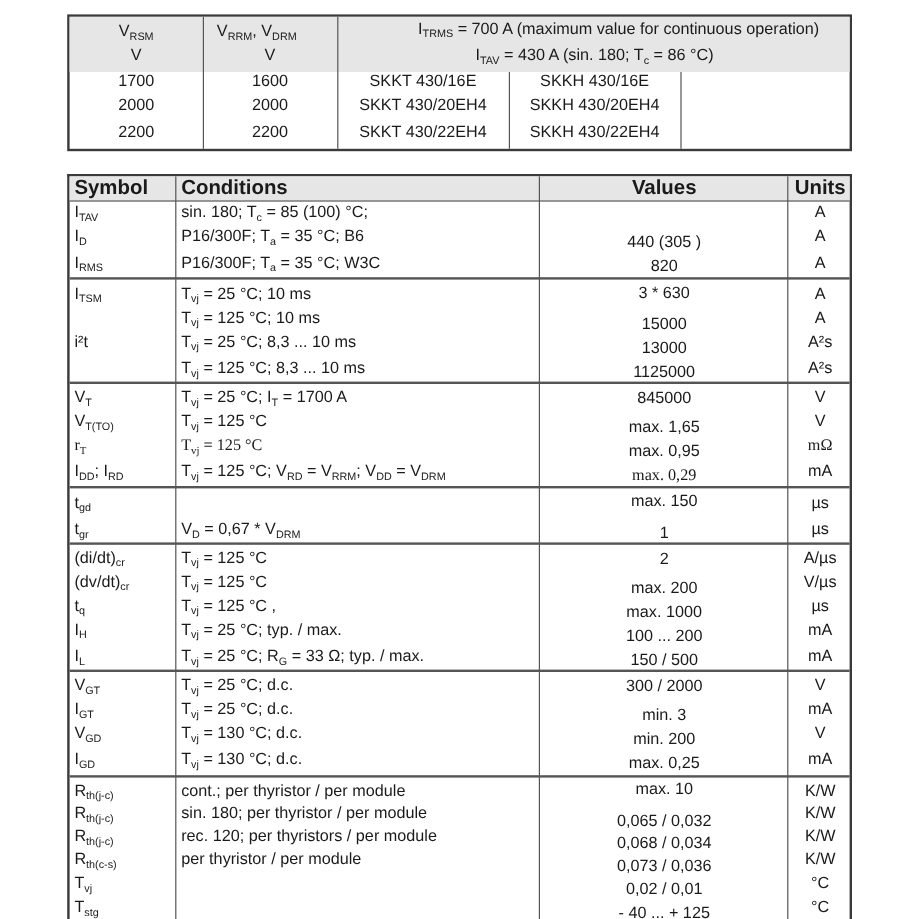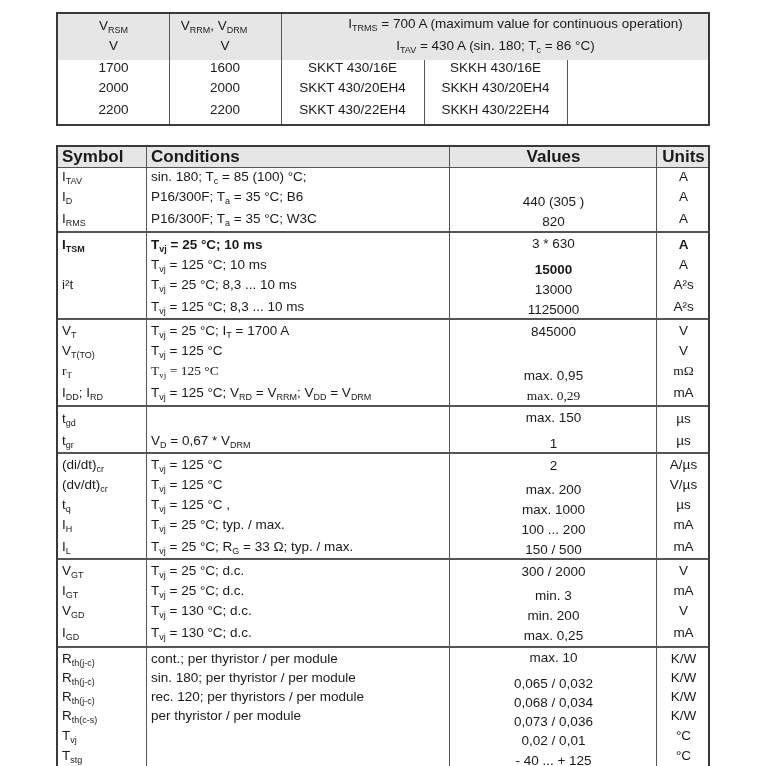--- a/index.html
+++ b/index.html
@@ -108,21 +108,21 @@
         <span class="c-cond">P16/300F; T<sub>a</sub> = 35 °C; B6</span>
         <span class="c-val">820</span>
         <span class="c-unit">A</span>
       </div>
       <div class="row" style="top: 62px;">
         <span class="c-sym">I<sub>RMS</sub></span>
         <span class="c-cond">P16/300F; T<sub>a</sub> = 35 °C; W3C</span>
         <span class="c-val">3 * 630</span>
         <span class="c-unit">A</span>
       </div>
-      <div class="row" style="top: 88px; font-weight: bold;">
+      <div class="row" style="top: 88px;">
         <span class="c-sym">I<sub>TSM</sub></span>
         <span class="c-cond">T<sub>vj</sub> = 25 °C; 10 ms</span>
         <span class="c-val">15000</span>
         <span class="c-unit">A</span>
       </div>
       <div class="row" style="top: 108px;">
         <span class="c-sym"></span>
         <span class="c-cond">T<sub>vj</sub> = 125 °C; 10 ms</span>
         <span class="c-val">13000</span>
         <span class="c-unit">A</span>
@@ -135,20 +135,21 @@
       </div>
       <div class="row" style="top: 150px;">
         <span class="c-sym"></span>
         <span class="c-cond">T<sub>vj</sub> = 125 °C; 8,3 ... 10 ms</span>
         <span class="c-val">845000</span>
         <span class="c-unit">A²s</span>
       </div>
       <div class="row" style="top: 174px;">
         <span class="c-sym">V<sub>T</sub></span>
         <span class="c-cond">T<sub>vj</sub> = 25 °C; I<sub>T</sub> = 1700 A</span>
+        <span class="c-val">max. 1,65</span>
         <span class="c-unit">V</span>
       </div>
       <div class="row" style="top: 194px;">
         <span class="c-sym">V<sub>T(TO)</sub></span>
         <span class="c-cond">T<sub>vj</sub> = 125 °C</span>
         <span class="c-val">max. 0,95</span>
         <span class="c-unit">V</span>
       </div>
       <div class="row" style="top: 214px; font-family: Liberation Serif, serif;">
         <span class="c-sym">r<sub>T</sub></span>

